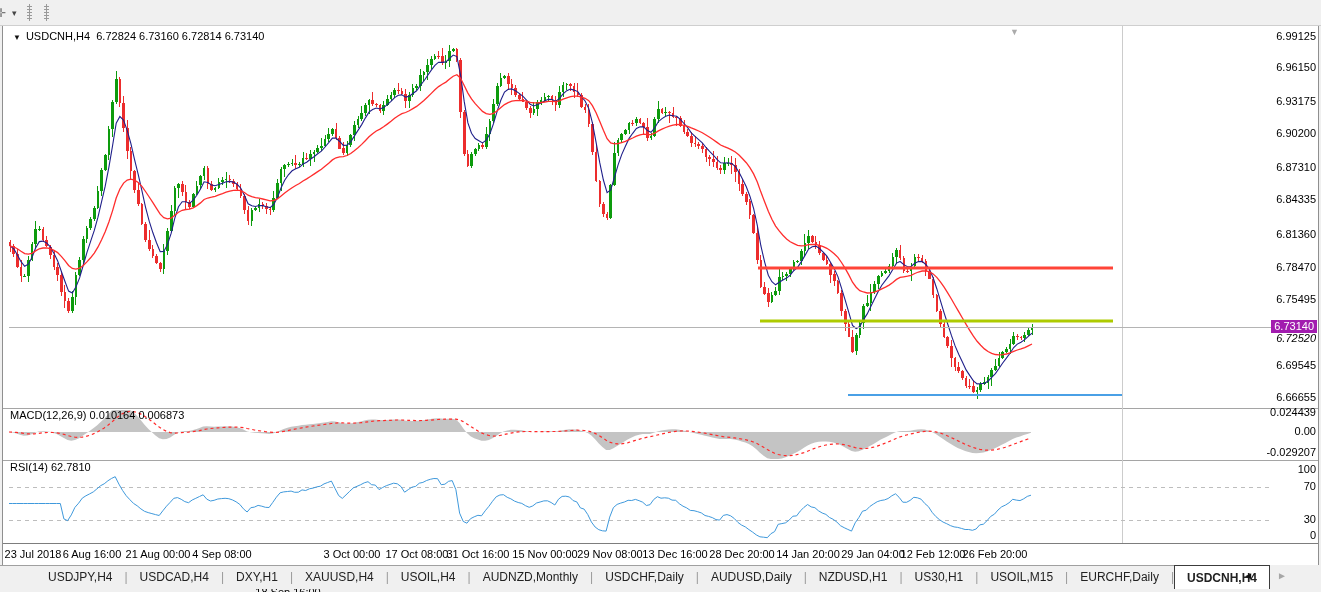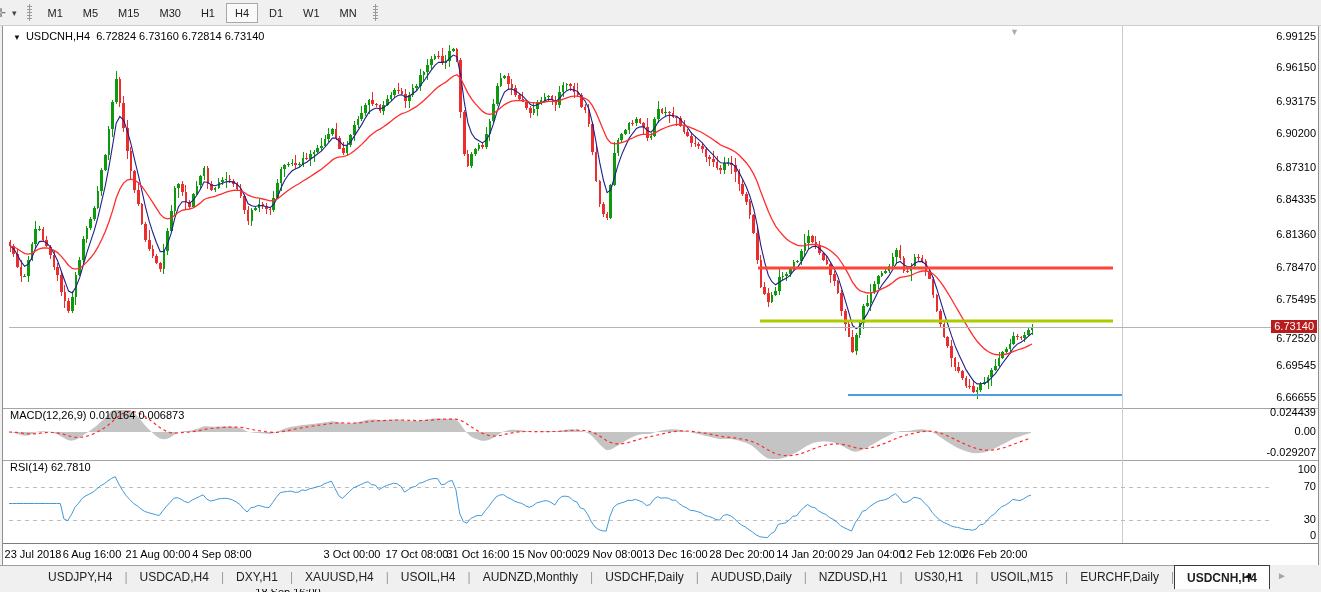--- a/index.html
+++ b/index.html
@@ -14,21 +14,21 @@
         background-size:3px 3px;background-position:center;}
   .tf-btn{padding:3px 8px;margin:0 1px;border:1px solid transparent;cursor:default;}
   .tf-btn.active{background:#fafafa;border:1px solid #a8a8a8;}
   
   .chart-header{position:absolute;left:13px;top:30px;font-size:11px;color:#000;white-space:pre;}
   .collapse-icon{font-size:8px;color:#111;margin-right:5px;}
   .shift-marker{position:absolute;left:1010px;top:27px;font-size:9px;color:#ababab;}
   .axis-y{position:absolute;right:5px;font-size:11px;color:#000;white-space:nowrap;}
   .axis-x{position:absolute;top:548px;font-size:11px;color:#000;transform:translateX(-50%);white-space:nowrap;}
   .ind-label{position:absolute;font-size:11px;color:#000;white-space:nowrap;}
-  .price-badge{position:absolute;right:4px;top:320px;background:#b91c1c;color:#fff;font-size:11px;
+  .price-badge{position:absolute;right:4px;top:320px;background:#a21caf;color:#fff;font-size:11px;
                padding:0 3px 1px 3px;}
   
   .tabbar{position:absolute;left:0;top:565px;width:1190px;height:24px;background:#f0f0f0;
           border-top:1px solid #a0a0a0;display:flex;align-items:stretch;padding-left:36px;
           font-size:12px;color:#222;box-sizing:border-box;}
   .tab{padding:4px 12px 0 12px;cursor:default;white-space:nowrap;}
   .tab.active{background:#fff;border:1px solid #3c3c3c;border-bottom:none;font-weight:bold;margin-top:-1px;padding-top:5px;}
   .tab-sep{color:#999;padding-top:4px;}
   .tab-arrows{position:absolute;right:10px;top:570px;font-size:10px;letter-spacing:24px;}
   .arrow-left{color:#111;}
@@ -621,31 +621,20 @@
       <line x1="758" y1="268" x2="1113" y2="268" stroke="#ff4438" stroke-width="3"></line>
       <line x1="760" y1="321" x2="1113" y2="321" stroke="#aecb00" stroke-width="3"></line>
       <line x1="848" y1="395" x2="1122" y2="395" stroke="#4aa0e6" stroke-width="2"></line>
       <line x1="9" y1="327.5" x2="1271" y2="327.5" stroke="#b4b4b4"></line>
     </svg>
 
   <div class="toolbar">
     <span class="tool-icon">✛</span>
     <span class="dd-arrow">▾</span>
     <span class="grip"></span>
-    <span id="tf-buttons" style="display:flex;align-items:center;">
-        <span class="tf-btn">M1</span>
-        <span class="tf-btn">M5</span>
-        <span class="tf-btn">M15</span>
-        <span class="tf-btn">M30</span>
-        <span class="tf-btn">H1</span>
-        <span class="tf-btn active">H4</span>
-        <span class="tf-btn">D1</span>
-        <span class="tf-btn">W1</span>
-        <span class="tf-btn">MN</span>
-      </span>
     <span class="grip"></span>
   </div>
 
   <div class="chart-header"><span class="collapse-icon">▼</span><span>USDCNH,H4</span><span> &nbsp;</span><span>6.72824 6.73160 6.72814 6.73140</span></div>
 
   <div class="shift-marker">▼</div>
 
   <div id="axis-labels">
       <div class="axis-y" style="top: 30px;">6.99125</div>
       <div class="axis-y" style="top: 61px;">6.96150</div>
@@ -658,21 +647,21 @@
       <div class="axis-y" style="top: 293px;">6.75495</div>
       <div class="axis-y" style="top: 359px;">6.69545</div>
       <div class="axis-y" style="top: 391px;">6.66655</div>
       <div class="axis-y" style="top: 406px;">0.024439</div>
       <div class="axis-y" style="top: 425px;">0.00</div>
       <div class="axis-y" style="top: 446px;">-0.029207</div>
       <div class="axis-y" style="top: 463px;">100</div>
       <div class="axis-y" style="top: 480px;">70</div>
       <div class="axis-y" style="top: 513px;">30</div>
       <div class="axis-y" style="top: 529px;">0</div>
-      <div class="axis-y" style="top: 332px;">6.72520</div>
+      <div class="axis-y" style="top: 332px; font-style: italic;">6.72520</div>
       <div class="axis-x" style="left: 33px;">23 Jul 2018</div>
       <div class="axis-x" style="left: 92px;">6 Aug 16:00</div>
       <div class="axis-x" style="left: 158px;">21 Aug 00:00</div>
       <div class="axis-x" style="left: 222px;">4 Sep 08:00</div>
       <div class="axis-x" style="left: 288px; margin-top: 38px;">18 Sep 16:00</div>
       <div class="axis-x" style="left: 352px;">3 Oct 00:00</div>
       <div class="axis-x" style="left: 417px;">17 Oct 08:00</div>
       <div class="axis-x" style="left: 478px;">31 Oct 16:00</div>
       <div class="axis-x" style="left: 545px;">15 Nov 00:00</div>
       <div class="axis-x" style="left: 610px;">29 Nov 08:00</div>

